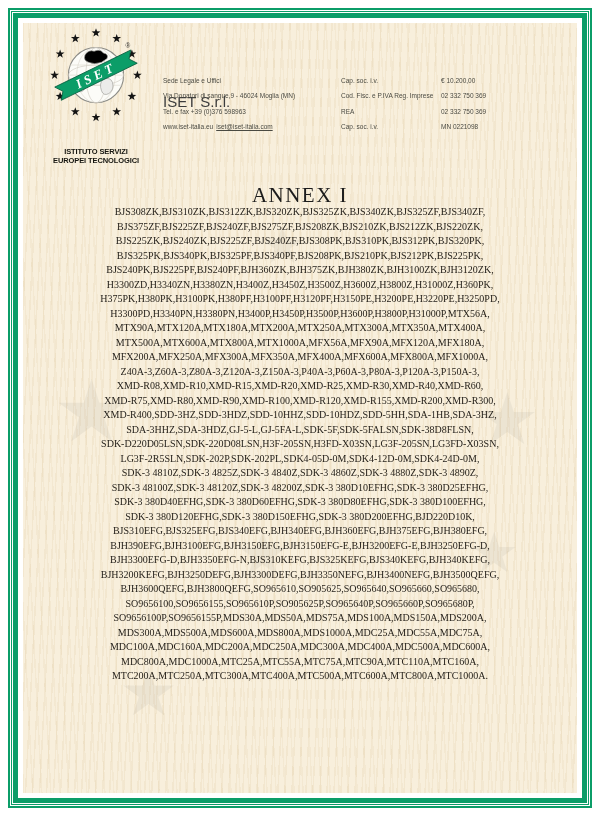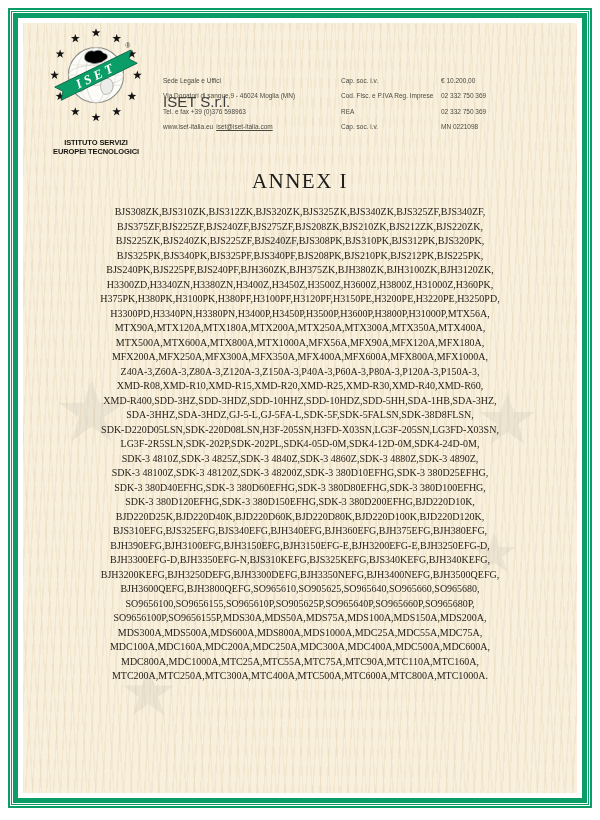--- a/index.html
+++ b/index.html
@@ -26,33 +26,33 @@
   .wm::before{content:"★";}
   .wm1{left:30px;top:345px;font-size:86px;}
   .wm2{left:452px;top:360px;font-size:72px;}
   .wm3{left:236px;top:196px;font-size:52px;}
   .wm4{left:212px;top:500px;font-size:62px;}
   .wm5{left:446px;top:502px;font-size:56px;}
   .wm6{left:96px;top:636px;font-size:66px;}
 
   
   .logo-block{position:absolute;left:22px;top:4px;width:102px;text-align:center;}
-  .institute{margin-top:7px;font-size:7.5px;font-weight:bold;line-height:9px;
+  .institute{margin-top:16px;font-size:7.5px;font-weight:bold;line-height:9px;
     color:#15150f;letter-spacing:-0.1px;}
   .company-name{position:absolute;left:140px;top:22px;font-size:15px;color:#3c3c3c;margin-top:48px;}
   .header-info{position:absolute;left:140px;top:54px;width:400px;
     font-size:6.5px;color:#4a4a42;}
   .info-row{position:relative;height:15.4px;white-space:nowrap;}
   .i-left{position:absolute;left:0;}
   .i-link{color:#4a4a42;text-decoration:underline;margin-left:3px;}
   .i-field{position:absolute;left:178px;}
   .i-value{position:absolute;left:278px;}
 
   
-  .doc-title{position:absolute;top:146px;left:0;right:0;text-align:center;
+  .doc-title{position:absolute;top:160px;left:0;right:0;text-align:center;
     font-family:"Liberation Serif",serif;font-size:21px;letter-spacing:1.5px;
     color:#1c1c1c;}
   .doc-body{position:absolute;top:182px;left:0;right:0;text-align:center;}
   .body-line{font-family:"Liberation Serif",serif;font-size:10px;
     line-height:14.5px;color:var(--ink);white-space:nowrap;letter-spacing:0;}
 </style>
 </head>
 <body>
 
 <div class="stage">
@@ -162,38 +162,38 @@
               <div class="body-line">MTX90A,MTX120A,MTX180A,MTX200A,MTX250A,MTX300A,MTX350A,MTX400A,</div>
 
               <div class="body-line">MTX500A,MTX600A,MTX800A,MTX1000A,MFX56A,MFX90A,MFX120A,MFX180A,</div>
 
               <div class="body-line">MFX200A,MFX250A,MFX300A,MFX350A,MFX400A,MFX600A,MFX800A,MFX1000A,</div>
 
               <div class="body-line">Z40A-3,Z60A-3,Z80A-3,Z120A-3,Z150A-3,P40A-3,P60A-3,P80A-3,P120A-3,P150A-3,</div>
 
               <div class="body-line">XMD-R08,XMD-R10,XMD-R15,XMD-R20,XMD-R25,XMD-R30,XMD-R40,XMD-R60,</div>
 
+              <div class="body-line">XMD-R75,XMD-R80,XMD-R90,XMD-R100,XMD-R120,XMD-R155,XMD-R200,XMD-R300,</div>
 
               <div class="body-line">XMD-R400,SDD-3HZ,SDD-3HDZ,SDD-10HHZ,SDD-10HDZ,SDD-5HH,SDA-1HB,SDA-3HZ,</div>
 
               <div class="body-line">SDA-3HHZ,SDA-3HDZ,GJ-5-L,GJ-5FA-L,SDK-5F,SDK-5FALSN,SDK-38D8FLSN,</div>
 
               <div class="body-line">SDK-D220D05LSN,SDK-220D08LSN,H3F-205SN,H3FD-X03SN,LG3F-205SN,LG3FD-X03SN,</div>
 
               <div class="body-line">LG3F-2R5SLN,SDK-202P,SDK-202PL,SDK4-05D-0M,SDK4-12D-0M,SDK4-24D-0M,</div>
 
               <div class="body-line">SDK-3 4810Z,SDK-3 4825Z,SDK-3 4840Z,SDK-3 4860Z,SDK-3 4880Z,SDK-3 4890Z,</div>
 
               <div class="body-line">SDK-3 48100Z,SDK-3 48120Z,SDK-3 48200Z,SDK-3 380D10EFHG,SDK-3 380D25EFHG,</div>
 
               <div class="body-line">SDK-3 380D40EFHG,SDK-3 380D60EFHG,SDK-3 380D80EFHG,SDK-3 380D100EFHG,</div>
 
               <div class="body-line">SDK-3 380D120EFHG,SDK-3 380D150EFHG,SDK-3 380D200EFHG,BJD220D10K,</div>
 
-              <div class="body-line">BJD220D25K,BJD220D40K,BJD220D60K,BJD220D80K,BJD220D100K,BJD220D120K,</div>
 
               <div class="body-line">BJS310EFG,BJS325EFG,BJS340EFG,BJH340EFG,BJH360EFG,BJH375EFG,BJH380EFG,</div>
 
               <div class="body-line">BJH390EFG,BJH3100EFG,BJH3150EFG,BJH3150EFG-E,BJH3200EFG-E,BJH3250EFG-D,</div>
 
               <div class="body-line">BJH3300EFG-D,BJH3350EFG-N,BJS310KEFG,BJS325KEFG,BJS340KEFG,BJH340KEFG,</div>
 
 
               <div class="body-line">BJH3200KEFG,BJH3250DEFG,BJH3300DEFG,BJH3350NEFG,BJH3400NEFG,BJH3500QEFG,</div>
 

